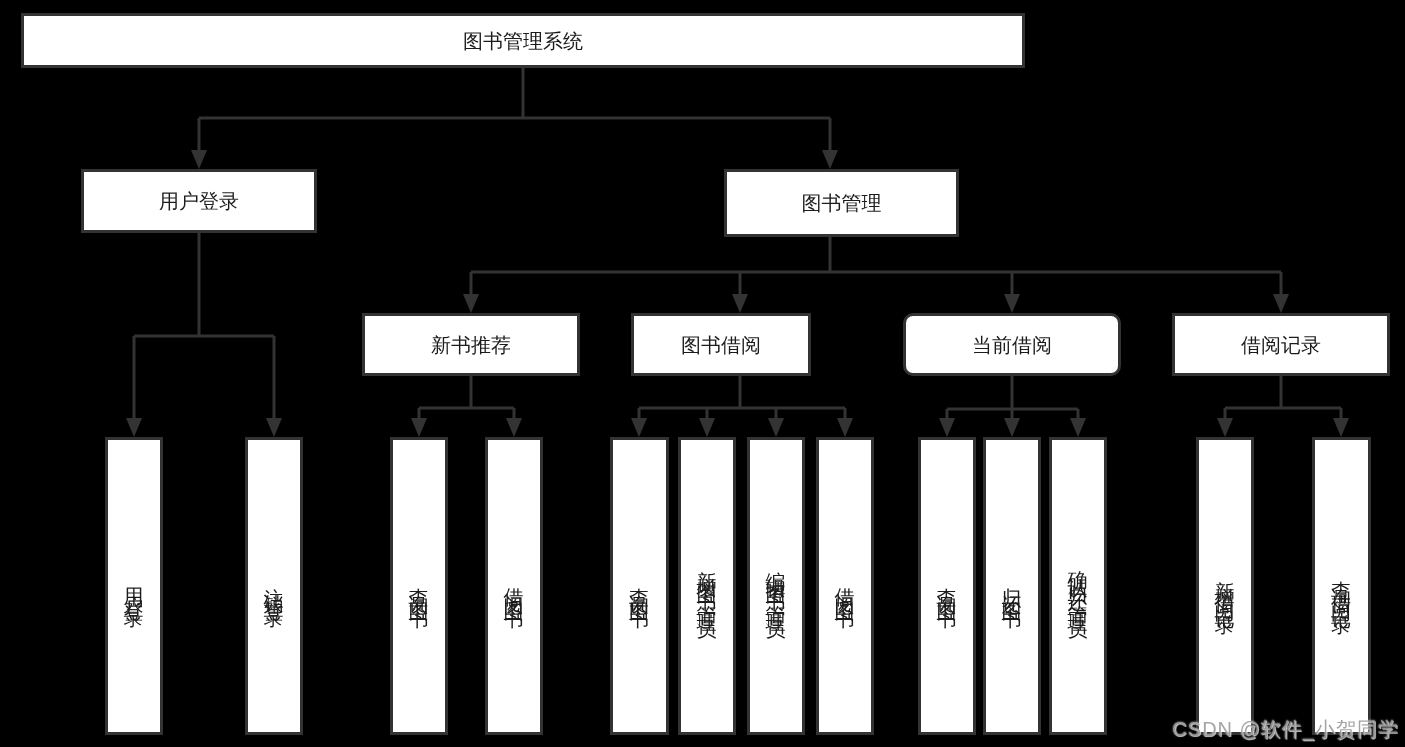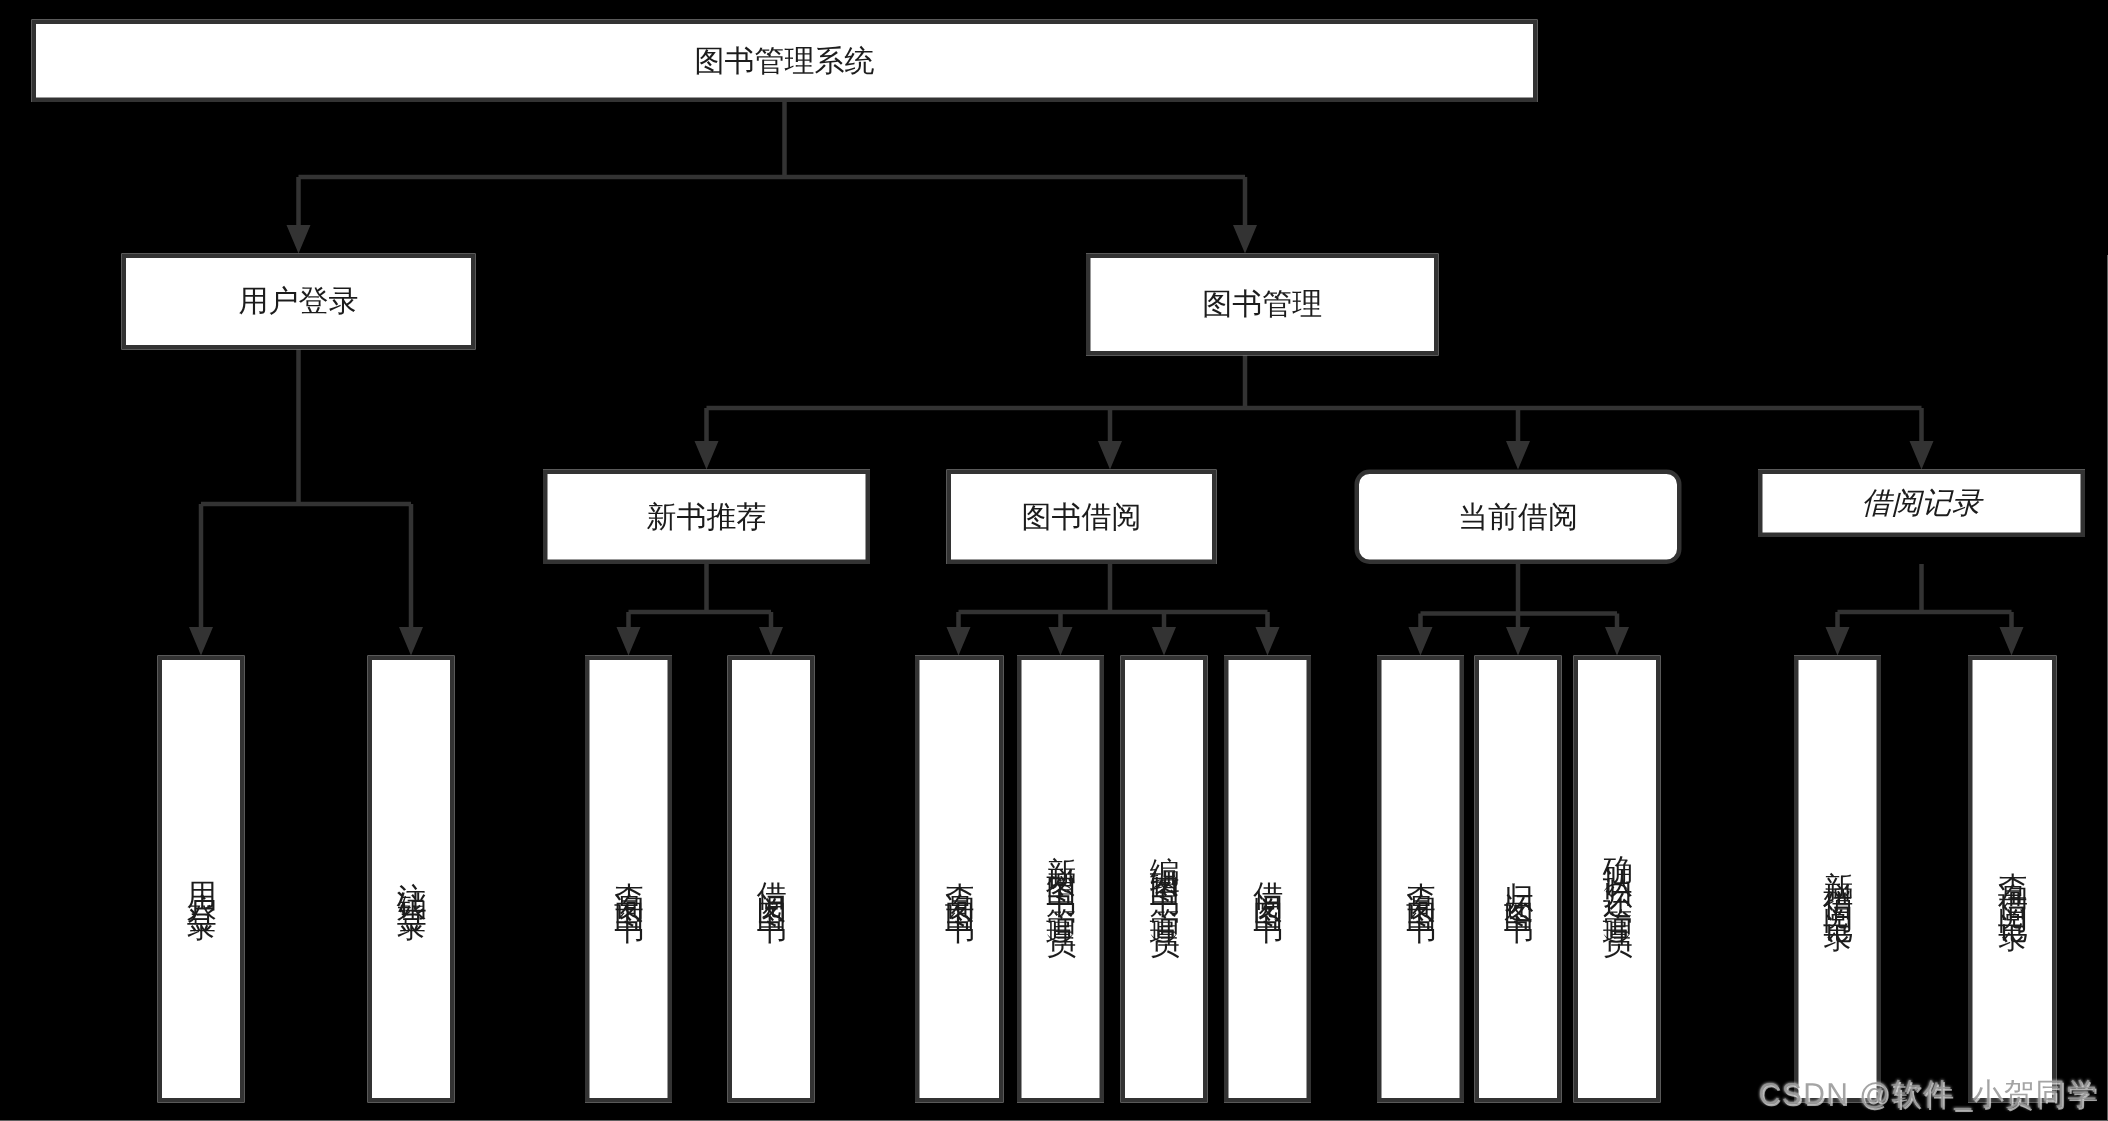--- a/index.html
+++ b/index.html
@@ -89,21 +89,21 @@
 
   <div class="node" style="left:362px; top:313px; width:218px; height:63px;">
     <span>新书推荐</span>
   </div>
   <div class="node" style="left:631px; top:313px; width:180px; height:63px;">
     <span>图书借阅</span>
   </div>
   <div class="node" style="left:903px; top:313px; width:218px; height:63px;border-radius:10px;">
     <span>当前借阅</span>
   </div>
-  <div class="node" style="left:1172px; top:313px; width:218px; height:45px;font-style:italic;">
+  <div class="node" style="left:1172px; top:313px; width:218px; height:63px;">
     <span>借阅记录</span>
   </div>
 
   <div class="node v" style="left:105px; top:437px; width:58px; height:298px;">
     <span>用户登录</span>
   </div>
   <div class="node v" style="left:245px; top:437px; width:58px; height:298px;">
     <span>注销登录</span>
   </div>
 

